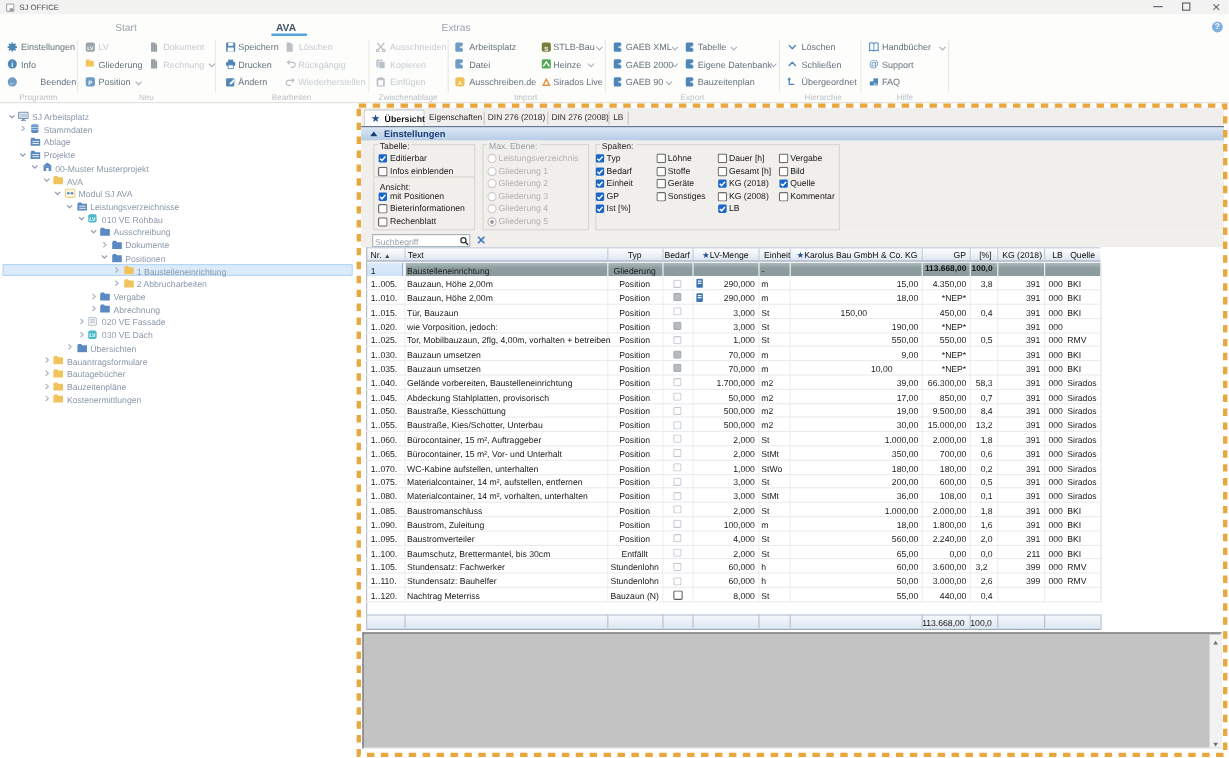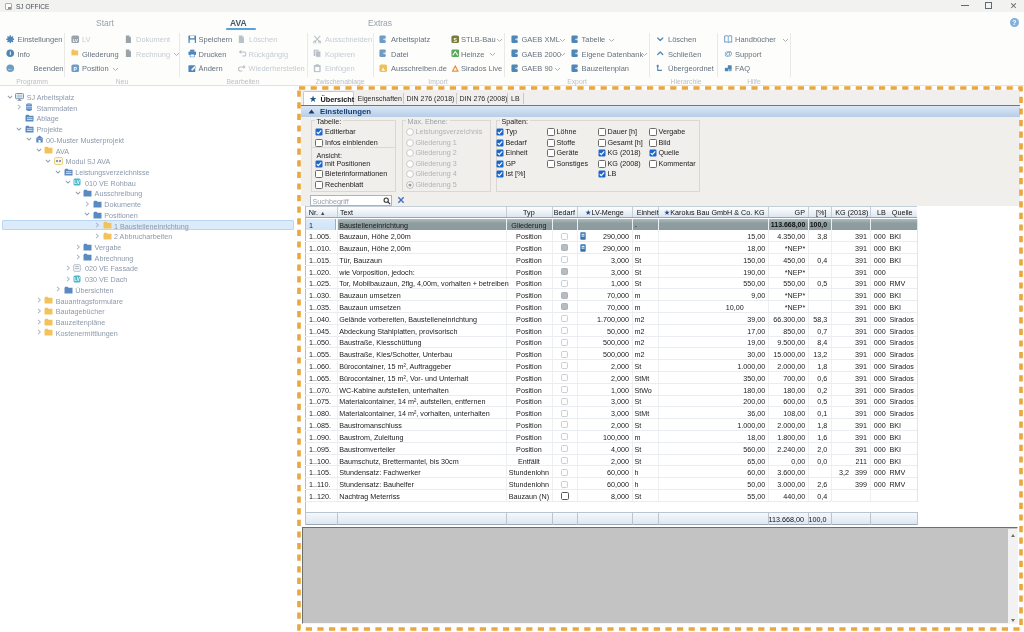--- a/index.html
+++ b/index.html
@@ -955,21 +955,21 @@
 <div class="abs" style="left:309.0px;top:255.73000000000002px;font-size:7.2px;color:#1a1a1a;font-weight:normal;white-space:nowrap;">1..015.</div>
 <div class="abs" style="left:339.2px;top:255.73000000000002px;font-size:7.2px;color:#1a1a1a;font-weight:normal;white-space:nowrap;">Tür, Bauzaun</div>
 <div class="abs" style="left:506.2px;top:255.73000000000002px;font-size:7.2px;color:#1a1a1a;font-weight:normal;white-space:nowrap;width:45.400000000000034px;text-align:center;">Position</div>
 <div class="abs" style="left:561.2px;top:256.13px;">
     <svg width="7" height="7" viewBox="0 0 7 7" style="display:block">
       <rect x="0.5" y="0.5" width="6" height="6" rx="1" fill="#fdfdfd" stroke="#c3c9cf" stroke-width="0.9"></rect>
     </svg>
   </div>
 <div class="abs" style="left:577.2px;top:255.73000000000002px;font-size:7.2px;color:#1a1a1a;font-weight:normal;white-space:nowrap;width:51.9px;text-align:right;">3,000</div>
 <div class="abs" style="left:634.4000000000001px;top:255.73000000000002px;font-size:7.2px;color:#1a1a1a;font-weight:normal;white-space:nowrap;">St</div>
-<div class="abs" style="left:657.8px;top:255.73000000000002px;font-size:7.2px;color:#1a1a1a;font-weight:normal;white-space:nowrap;width:107.40000000000002px;text-align:right;">150,00</div>
+<div class="abs" style="left:657.8px;top:255.73000000000002px;font-size:7.2px;color:#1a1a1a;font-weight:normal;white-space:nowrap;width:107.40000000000002px;text-align:center;">150,00</div>
 <div class="abs" style="left:657.8px;top:255.73000000000002px;font-size:7.2px;color:#1a1a1a;font-weight:normal;white-space:nowrap;width:147.40000000000003px;text-align:right;">450,00</div>
 <div class="abs" style="left:808.0px;top:255.73000000000002px;font-size:7.2px;color:#1a1a1a;font-weight:normal;white-space:nowrap;width:19.200000000000024px;text-align:right;">0,4</div>
 <div class="abs" style="left:830.6px;top:255.73000000000002px;font-size:7.2px;color:#1a1a1a;font-weight:normal;white-space:nowrap;width:36.399999999999935px;text-align:right;">391</div>
 <div class="abs" style="left:873.6999999999999px;top:255.73000000000002px;font-size:7.2px;color:#1a1a1a;font-weight:normal;white-space:nowrap;">000</div>
 <div class="abs" style="left:889.4px;top:255.73000000000002px;font-size:7.2px;color:#1a1a1a;font-weight:normal;white-space:nowrap;">BKI</div>
 <div class="abs" style="left:305.3px;top:265.74px;width:611.7px;height:11.81px;border-bottom:1px solid #e9edf2;"></div>
 <div class="abs" style="left:309.0px;top:267.54px;font-size:7.2px;color:#1a1a1a;font-weight:normal;white-space:nowrap;">1..020.</div>
 <div class="abs" style="left:339.2px;top:267.54px;font-size:7.2px;color:#1a1a1a;font-weight:normal;white-space:nowrap;">wie Vorposition, jedoch:</div>
 <div class="abs" style="left:506.2px;top:267.54px;font-size:7.2px;color:#1a1a1a;font-weight:normal;white-space:nowrap;width:45.400000000000034px;text-align:center;">Position</div>
 <div class="abs" style="left:561.2px;top:267.94px;">
@@ -1263,21 +1263,21 @@
 <div class="abs" style="left:506.2px;top:468.31px;font-size:7.2px;color:#1a1a1a;font-weight:normal;white-space:nowrap;width:45.400000000000034px;text-align:center;">Stundenlohn</div>
 <div class="abs" style="left:561.2px;top:468.71px;">
     <svg width="7" height="7" viewBox="0 0 7 7" style="display:block">
       <rect x="0.5" y="0.5" width="6" height="6" rx="1" fill="#fdfdfd" stroke="#c3c9cf" stroke-width="0.9"></rect>
     </svg>
   </div>
 <div class="abs" style="left:577.2px;top:468.31px;font-size:7.2px;color:#1a1a1a;font-weight:normal;white-space:nowrap;width:51.9px;text-align:right;">60,000</div>
 <div class="abs" style="left:634.4000000000001px;top:468.31px;font-size:7.2px;color:#1a1a1a;font-weight:normal;white-space:nowrap;">h</div>
 <div class="abs" style="left:657.8px;top:468.31px;font-size:7.2px;color:#1a1a1a;font-weight:normal;white-space:nowrap;width:107.40000000000002px;text-align:right;">60,00</div>
 <div class="abs" style="left:657.8px;top:468.31px;font-size:7.2px;color:#1a1a1a;font-weight:normal;white-space:nowrap;width:147.40000000000003px;text-align:right;">3.600,00</div>
-<div class="abs" style="left:808.0px;top:468.31px;font-size:7.2px;color:#1a1a1a;font-weight:normal;white-space:nowrap;width:41px;text-align:right;">3,2</div>
+<div class="abs" style="left:808.0px;top:468.31px;font-size:7.2px;color:#1a1a1a;font-weight:normal;white-space:nowrap;width:15px;text-align:right;">3,2</div>
 <div class="abs" style="left:830.6px;top:468.31px;font-size:7.2px;color:#1a1a1a;font-weight:normal;white-space:nowrap;width:36.399999999999935px;text-align:right;">399</div>
 <div class="abs" style="left:873.6999999999999px;top:468.31px;font-size:7.2px;color:#1a1a1a;font-weight:normal;white-space:nowrap;">000</div>
 <div class="abs" style="left:889.4px;top:468.31px;font-size:7.2px;color:#1a1a1a;font-weight:normal;white-space:nowrap;">RMV</div>
 <div class="abs" style="left:305.3px;top:478.32px;width:611.7px;height:11.81px;border-bottom:1px solid #e9edf2;"></div>
 <div class="abs" style="left:309.0px;top:480.12px;font-size:7.2px;color:#1a1a1a;font-weight:normal;white-space:nowrap;">1..110.</div>
 <div class="abs" style="left:339.2px;top:480.12px;font-size:7.2px;color:#1a1a1a;font-weight:normal;white-space:nowrap;">Stundensatz: Bauhelfer</div>
 <div class="abs" style="left:506.2px;top:480.12px;font-size:7.2px;color:#1a1a1a;font-weight:normal;white-space:nowrap;width:45.400000000000034px;text-align:center;">Stundenlohn</div>
 <div class="abs" style="left:561.2px;top:480.52px;">
     <svg width="7" height="7" viewBox="0 0 7 7" style="display:block">
       <rect x="0.5" y="0.5" width="6" height="6" rx="1" fill="#fdfdfd" stroke="#c3c9cf" stroke-width="0.9"></rect>

